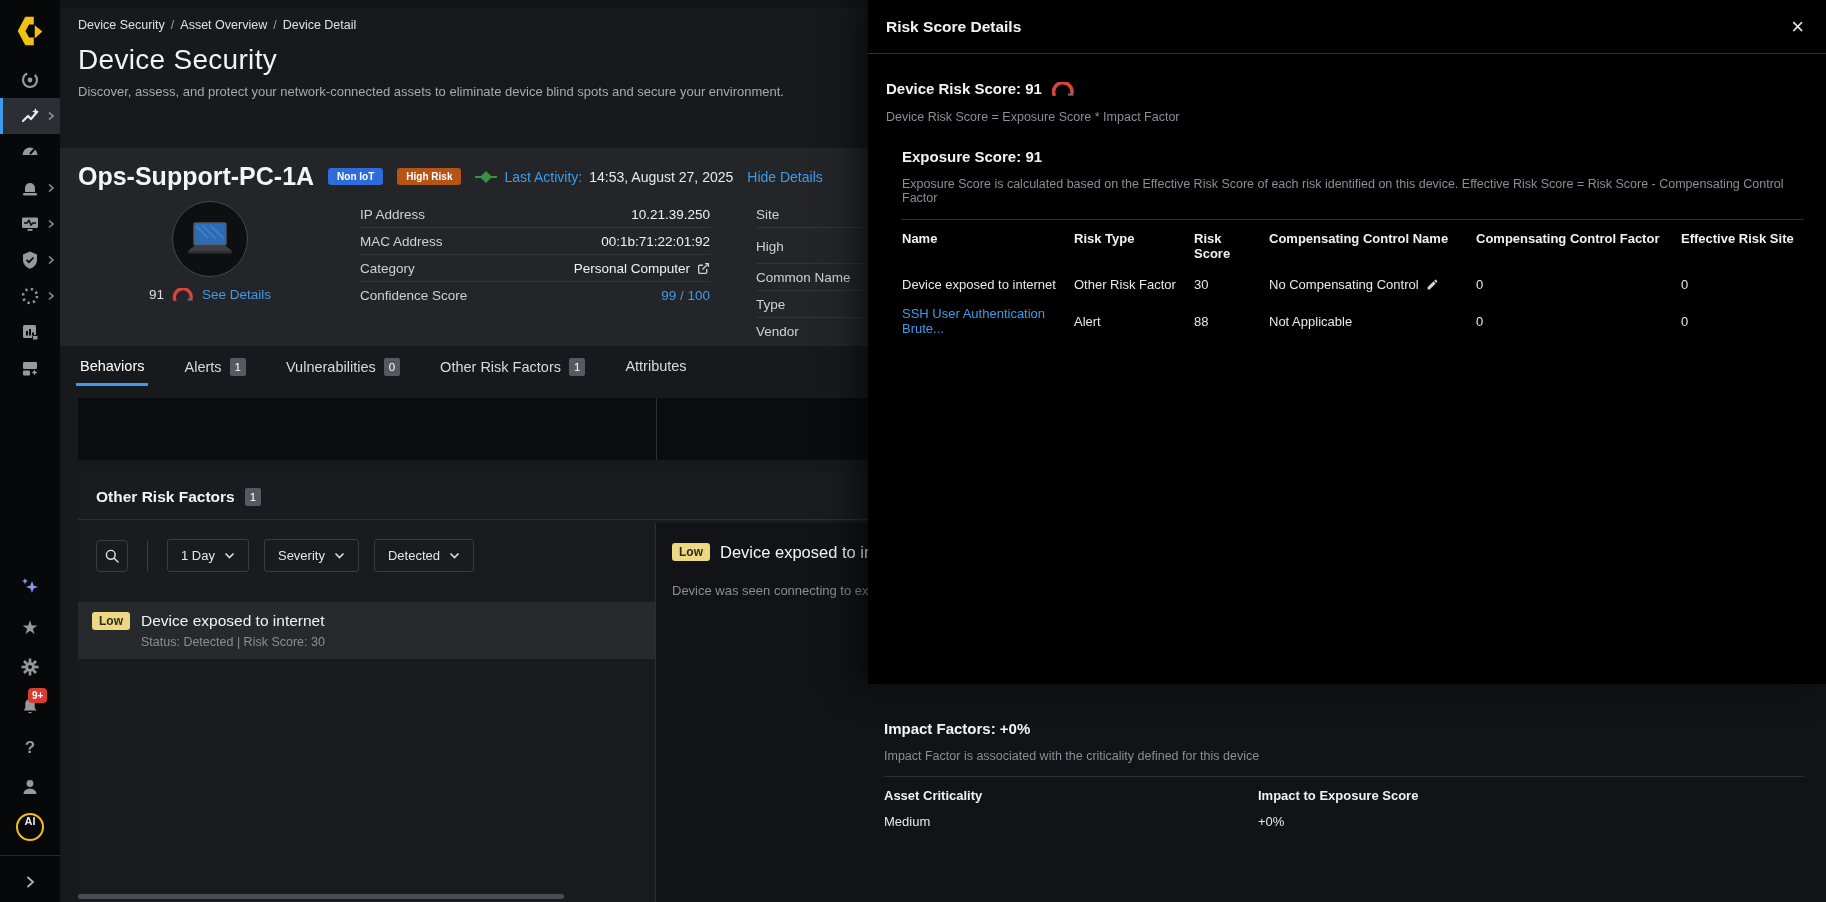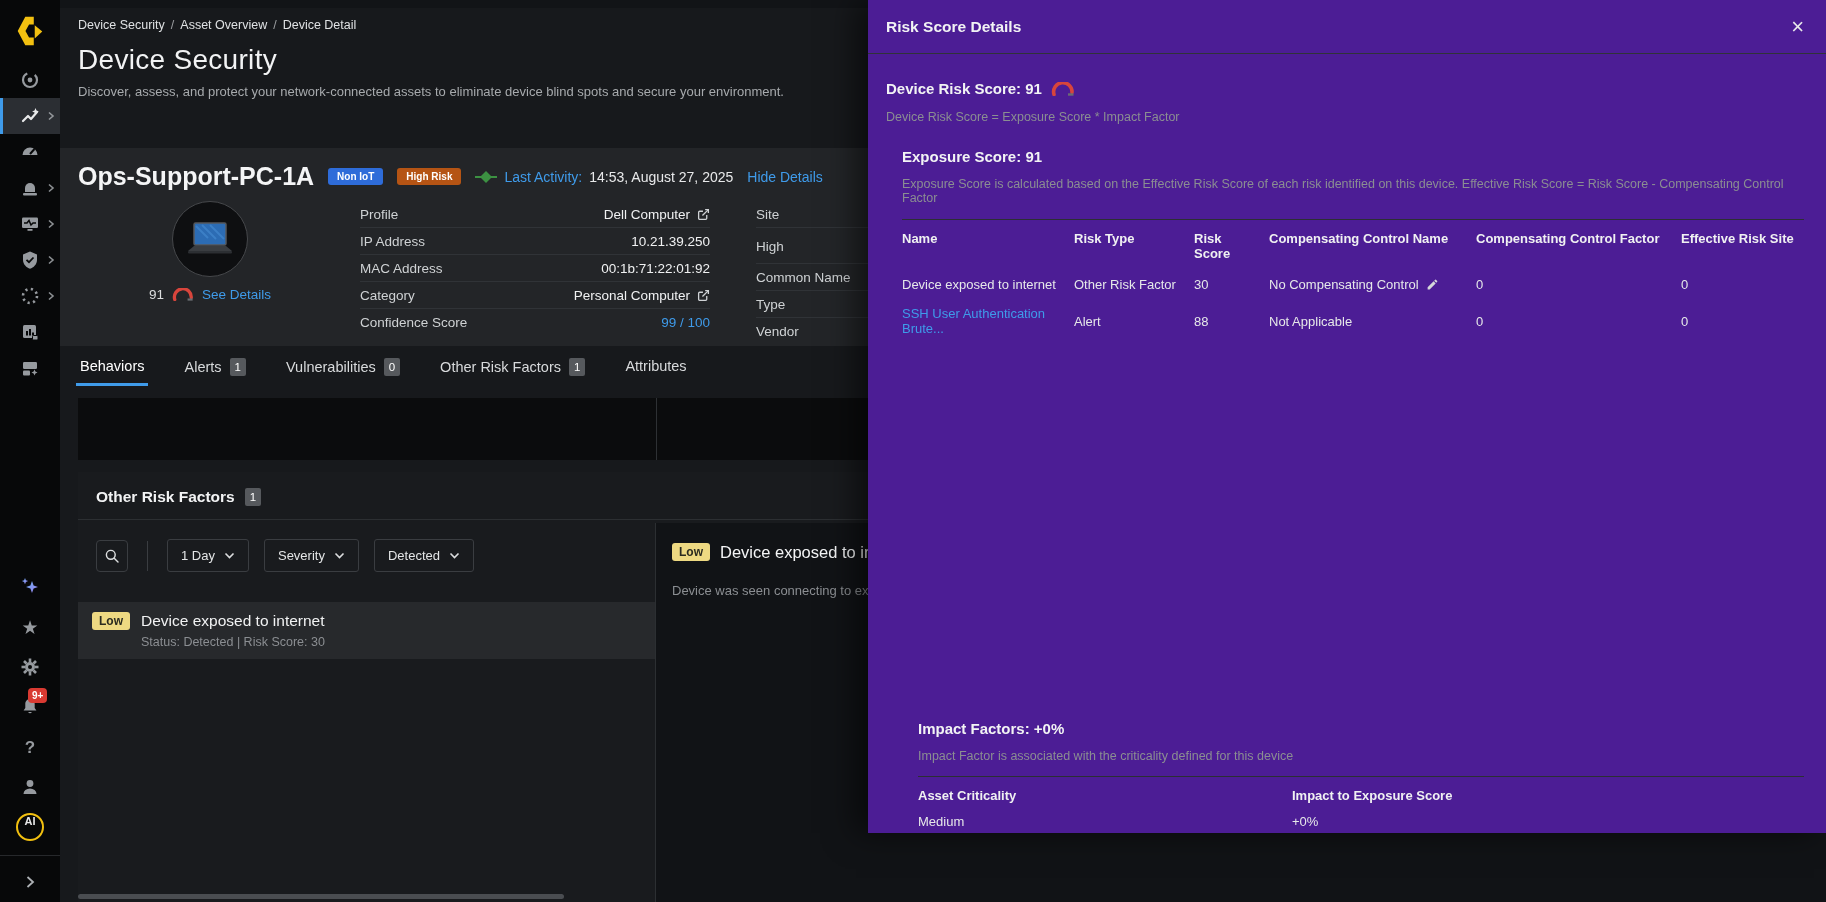--- a/index.html
+++ b/index.html
@@ -82,36 +82,36 @@
   .risk-item-status { font-size:12.5px; color:#8b8e92; margin-top:5px; }
   .hscroll { position:absolute; bottom:3px; left:0; width:486px; height:5px; background:#4a4d51; border-radius:3px; }
   .orf-right { flex:1; background:#111316; padding:20px 3px 0 16px; overflow:hidden; }
   .detail-title-row { display:flex; gap:10px; align-items:flex-start; white-space:nowrap; overflow:hidden; }
   .detail-title { font-size:16.5px; font-weight:500; color:#f4f5f6; }
   .detail-desc { margin-top:21px; font-size:13px; color:#8b8e92; white-space:nowrap; overflow:hidden; }
   .detail-fields { margin-top:22px; display:flex; flex-direction:column; gap:4px; align-items:flex-end; }
   .detail-fields .fl { font-size:13px; color:#dcdedf; line-height:1.25; }
 
   
-  .overlay { position:absolute; left:868px; top:0; width:958px; height:833px; background:#4c1d95; box-shadow:-12px 0 30px rgba(0,0,0,.55); z-index:10; }
+  .overlay { position:absolute; left:868px; top:0; width:958px; height:684px; background:#000000; box-shadow:-12px 0 30px rgba(0,0,0,.55); z-index:10; }
   .overlay-header { height:54px; display:flex; align-items:center; padding:0 22px 0 18px; border-bottom:1px solid #303338; }
   .overlay-title { flex:1; font-size:15.5px; font-weight:600; color:#f2f3f4; }
   .close-btn { font-size:22px; color:#e8e9ea; cursor:pointer; line-height:1; background:none; border:none; font-family:"Liberation Sans",sans-serif; }
   .overlay-body { position:relative; padding:0 22px 0 18px; height:848px; }
   .drs-title-row { display:flex; align-items:center; gap:9px; margin-top:26px; }
   .h15 { font-size:15px; font-weight:700; color:#f2f3f4; }
   .dim { font-size:12.5px; color:#8b8e92; }
   .drs-formula { margin-top:13px; }
   .exposure-block { margin-top:24px; margin-left:16px; }
   .exposure-desc { margin-top:12px; }
   .exp-table { display:grid; grid-template-columns:172px 120px 75px 207px 205px 1fr; margin-top:14px; border-top:1px solid #2c2f33; }
   .exp-table .hcell { font-size:13px; font-weight:700; color:#f0f1f2; padding:11px 8px 9px 0; }
   .exp-table .cell { font-size:13px; color:#e6e8e9; padding:7px 8px 7px 0; display:flex; align-items:center; gap:7px; }
   .exp-table .cell.link-cell { color:var(--accent,#3f9bea); cursor:pointer; }
-  .impact-block { position:absolute; top:640px; left:50px; right:22px; }
+  .impact-block { position:absolute; top:640px; left:16px; right:22px; }
   .impact-desc { margin-top:12px; }
   .impact-table { display:grid; grid-template-columns:374px 1fr; margin-top:13px; border-top:1px solid #2c2f33; }
   .impact-table .hcell { font-size:13px; font-weight:700; color:#f0f1f2; padding:11px 0 6px 0; }
   .impact-table .cell { font-size:13px; color:#e6e8e9; padding:5px 0 7px 0; }
 
   svg { display:block; }
 </style>
 </head>
 <body>
 
@@ -319,31 +319,20 @@
               <path d="M3 12.5 A 9.2 9.2 0 1 1 21 10.5" fill="none" stroke="#d8453c" stroke-width="3.6" stroke-linecap="round"></path>
               <line x1="17" y1="12.5" x2="22.5" y2="12.5" stroke="#6a6d71" stroke-width="2.4"></line>
             </svg>
             <span class="link" style="font-size:13.5px;">See Details</span>
           </div>
         </div>
 
         <div class="details-cols">
           <div class="dcol c1">
             <div class="drow">
-              <span class="dl">Profile</span>
-              <span class="dv">
-                  <span>Dell Computer</span>
-                <svg width="13" height="13" viewBox="0 0 24 24" fill="none" stroke="#cfd2d5" stroke-width="2.4">
-                    <path d="M18 13v6a2 2 0 0 1-2 2H5a2 2 0 0 1-2-2V8a2 2 0 0 1 2-2h6"></path>
-                    <polyline points="15 3 21 3 21 9"></polyline>
-                    <line x1="10" y1="14" x2="21" y2="3"></line>
-                  </svg>
-              </span>
-            </div>
-            <div class="drow">
               <span class="dl">IP Address</span>
               <span class="dv">10.21.39.250</span>
             </div>
             <div class="drow">
               <span class="dl">MAC Address</span>
               <span class="dv">00:1b:71:22:01:92</span>
             </div>
             <div class="drow">
               <span class="dl">Category</span>
               <span class="dv">

